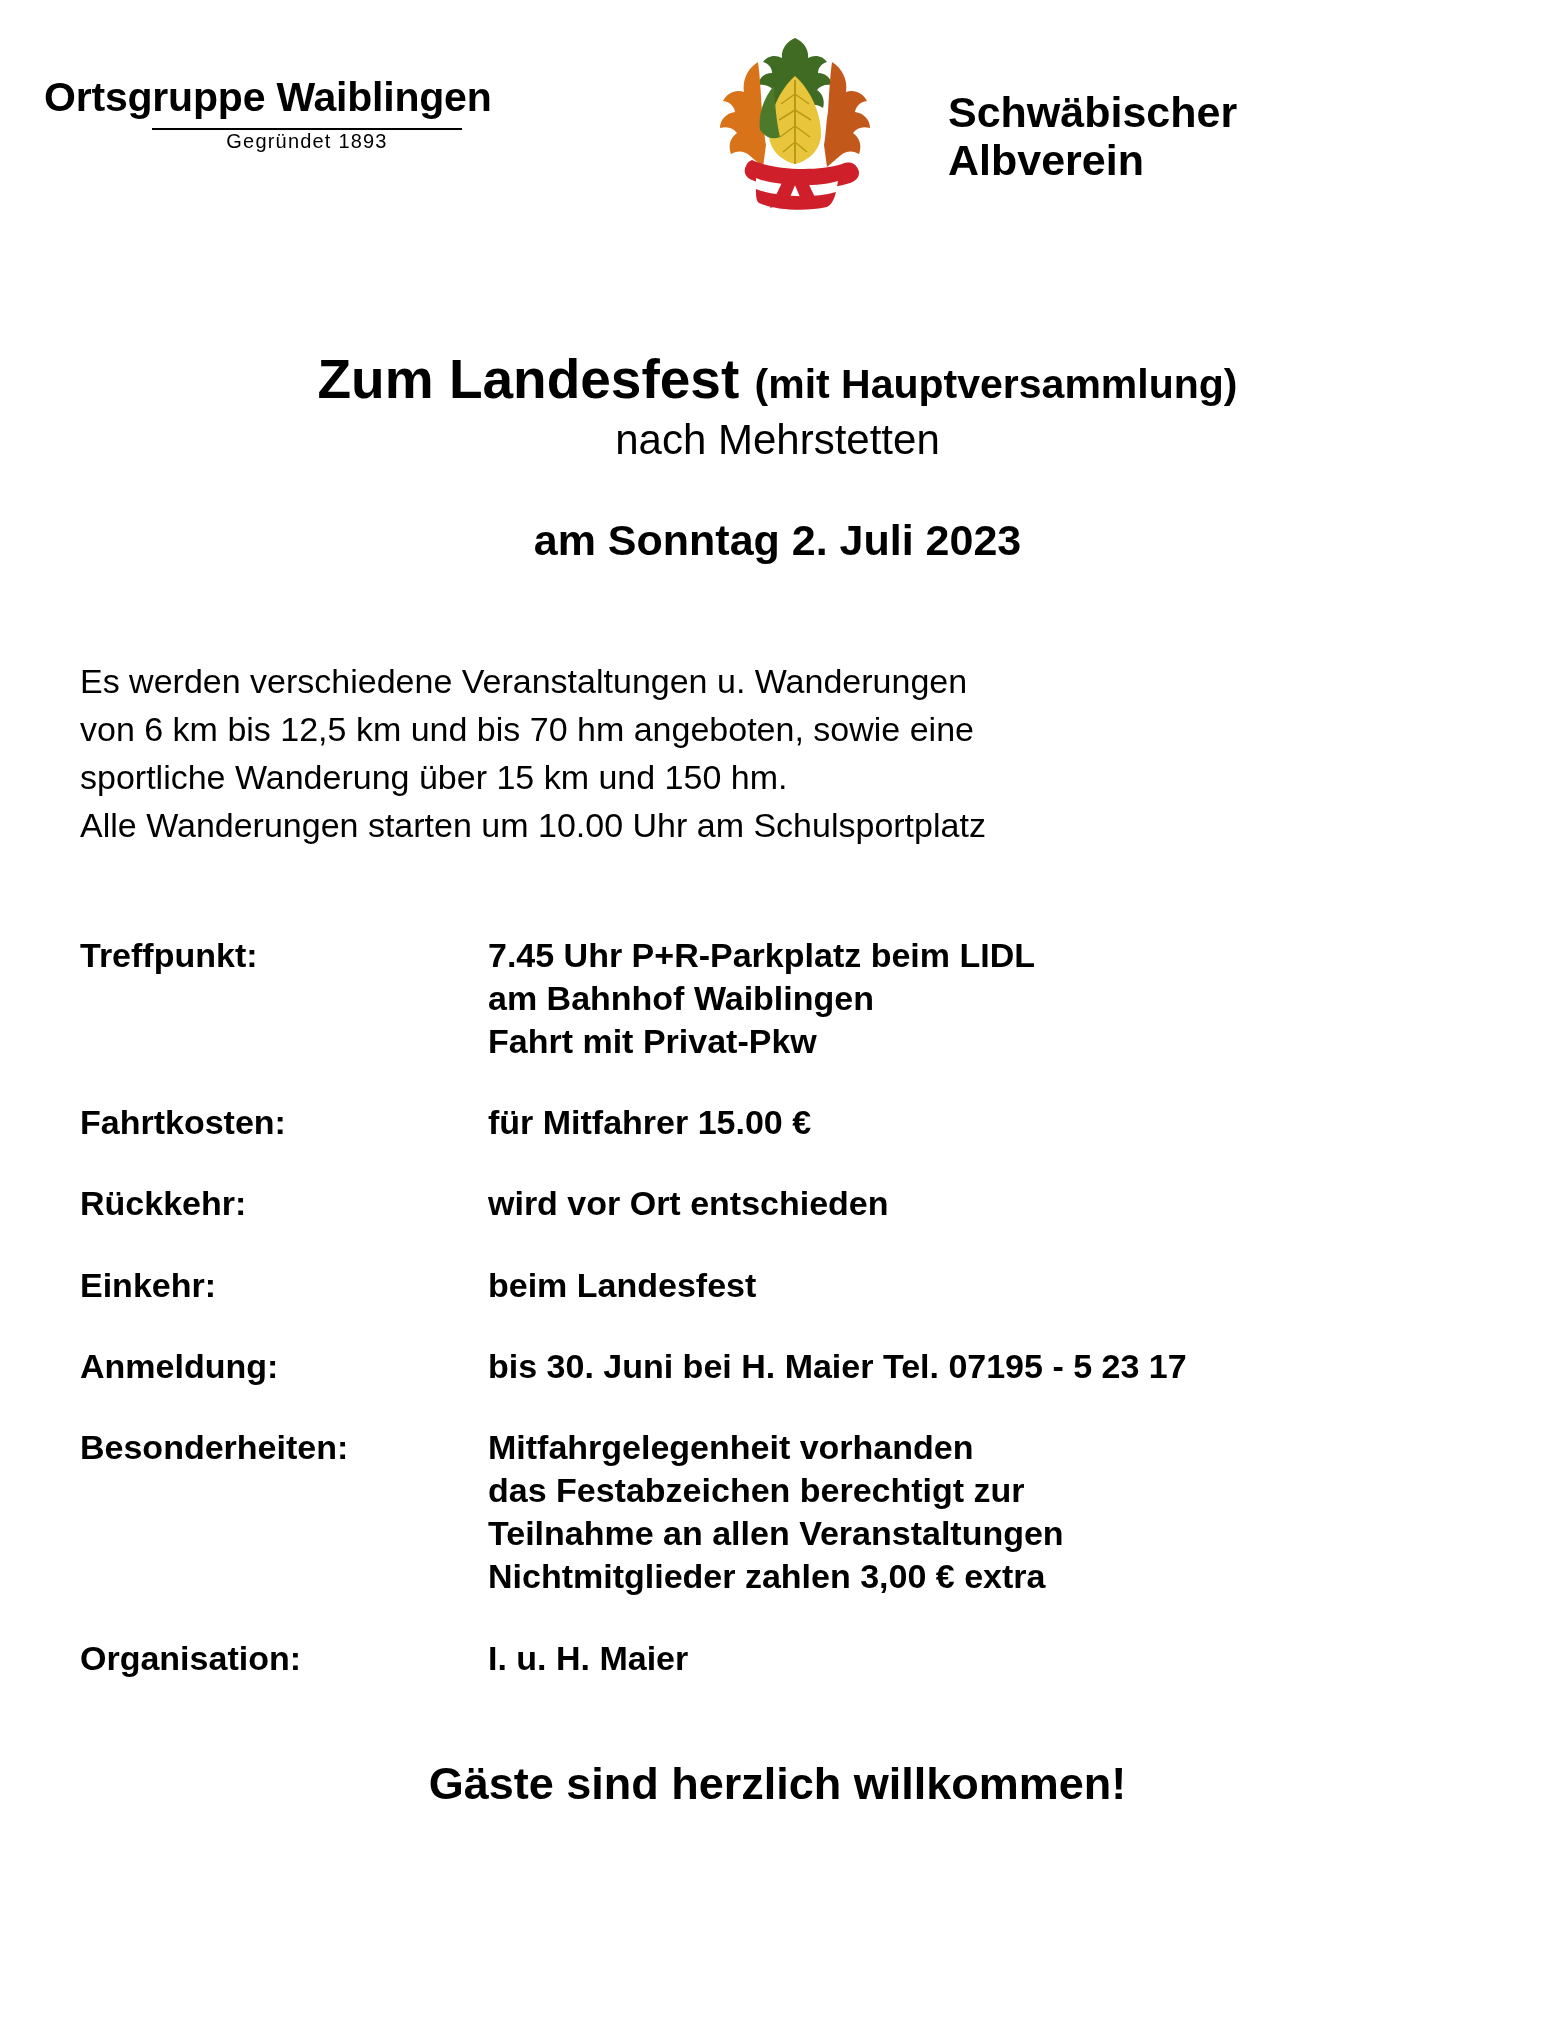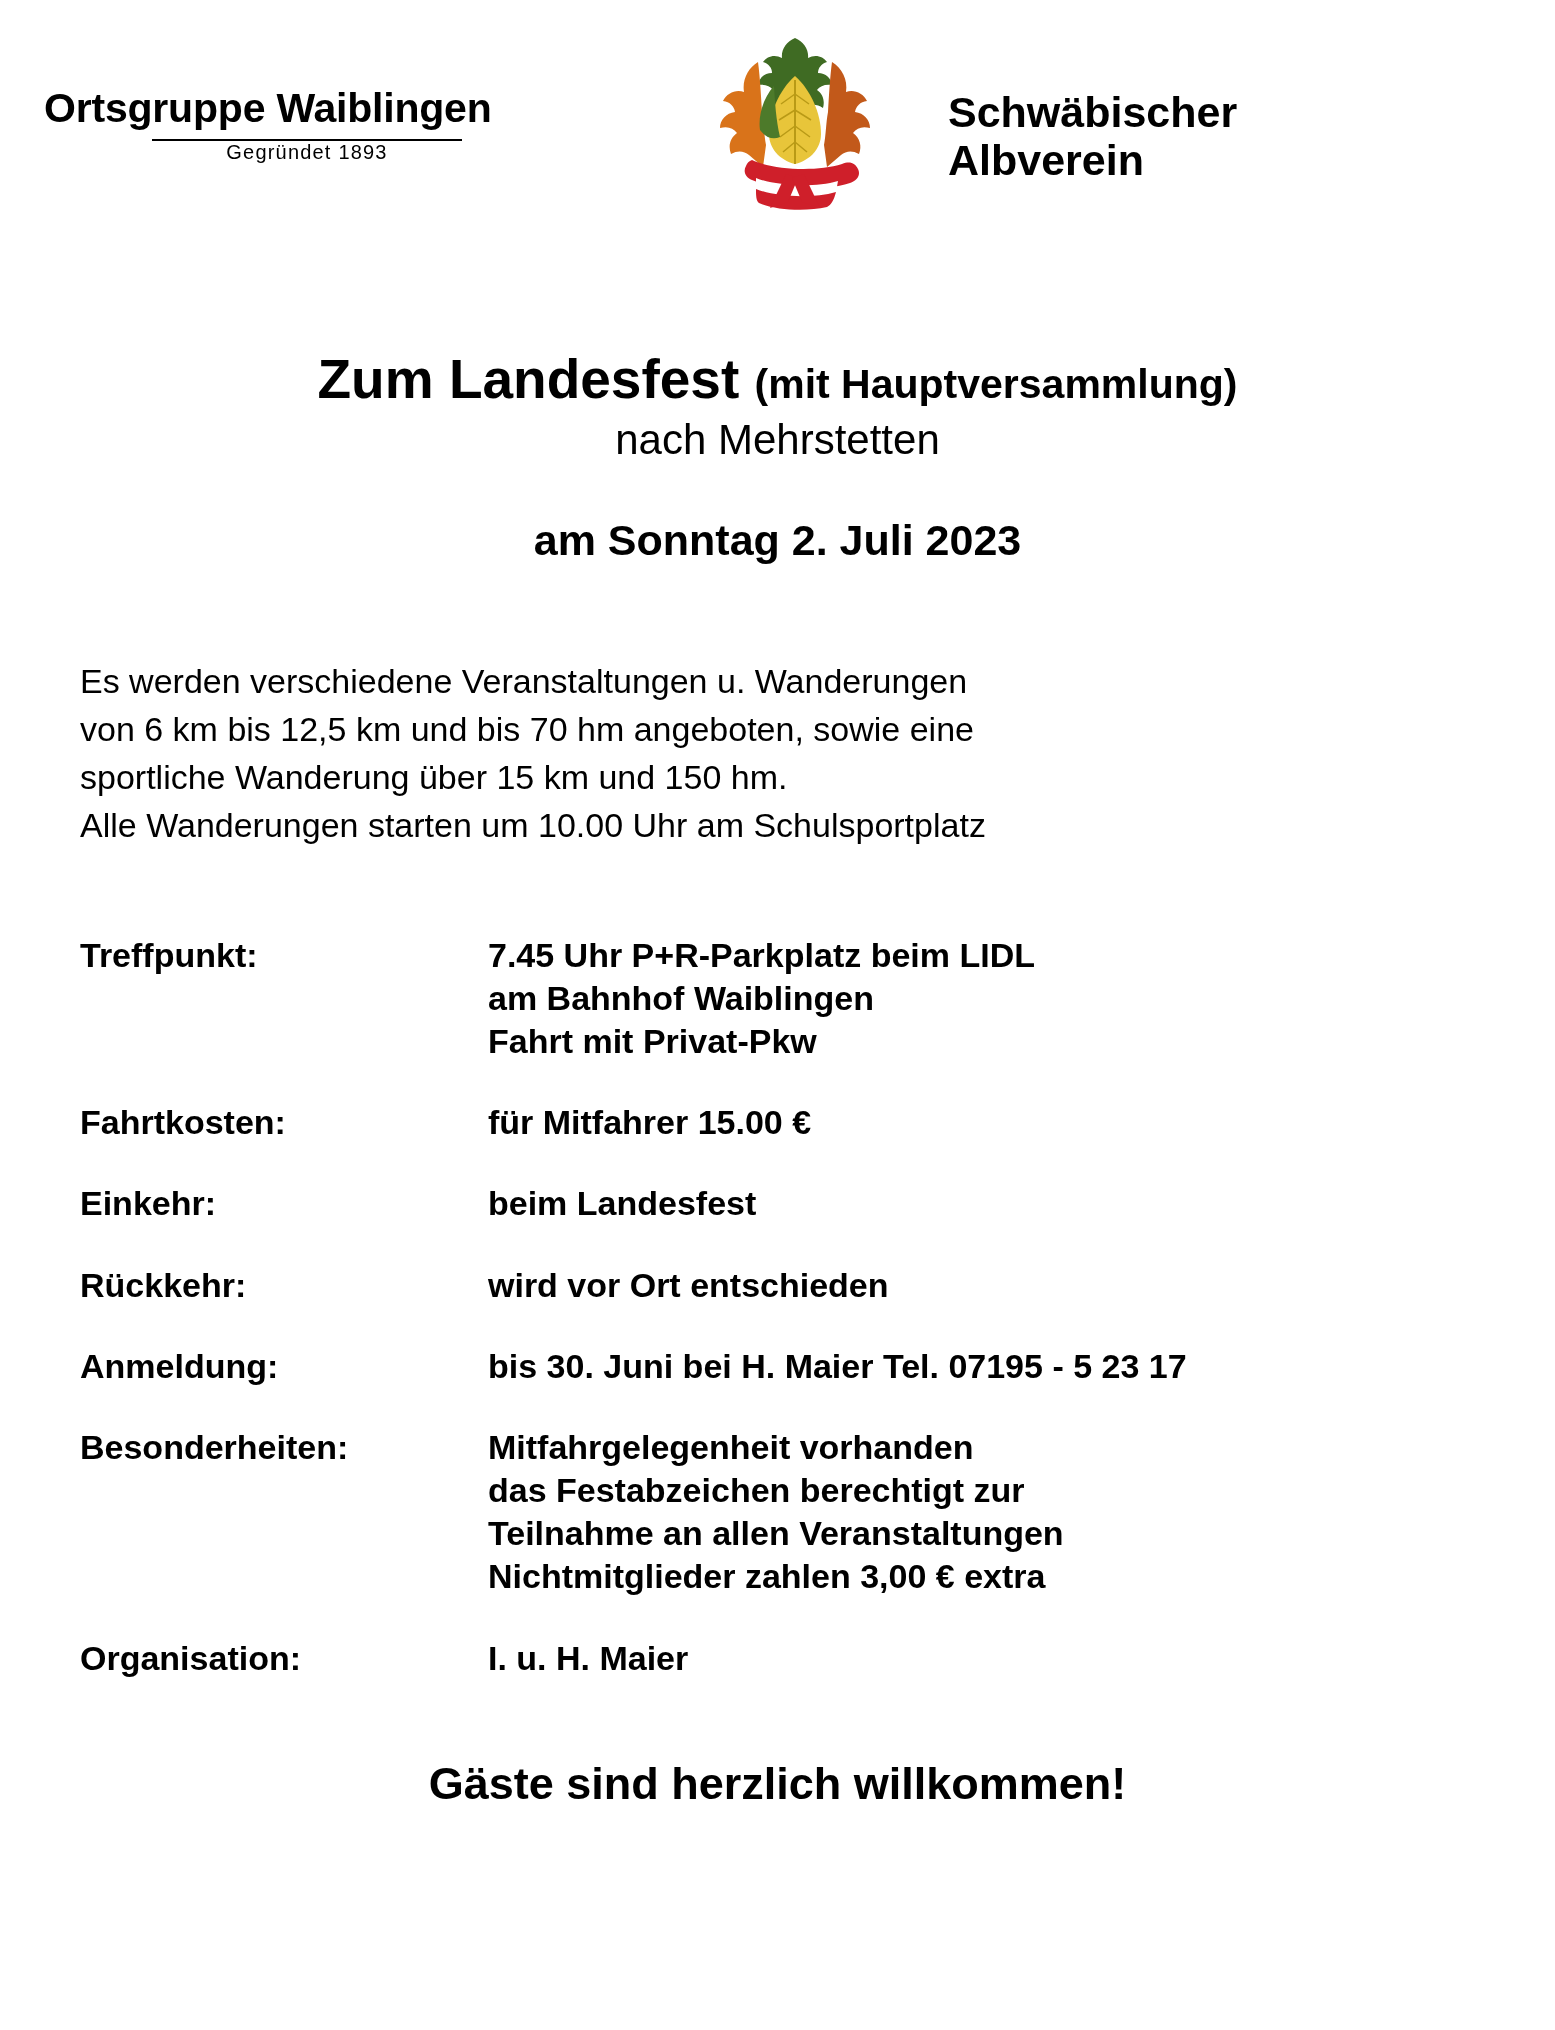--- a/index.html
+++ b/index.html
@@ -17,21 +17,21 @@
   }
 
   
   .header {
     position: relative;
     height: 230px;
   }
   .og-block {
     position: absolute;
     left: 44px;
-    top: 88px;
+    top: 77px;
     width: 560px;
   }
   .og-name {
     font-size: 41px;
     font-weight: bold;
     letter-spacing: -0.2px;
     line-height: 1;
     white-space: nowrap;
   }
   .og-sub {
@@ -203,29 +203,29 @@
         <span class="val-line">Fahrt mit Privat-Pkw</span>
       </td>
     </tr>
     <tr>
       <td class="label">Fahrtkosten:</td>
       <td>
         <span class="val-line">für Mitfahrer 15.00 €</span>
       </td>
     </tr>
     <tr>
+      <td class="label">Rückkehr:</td>
+      <td>
+        <span class="val-line">wird vor Ort entschieden</span>
+      </td>
+    </tr>
+    <tr>
       <td class="label">Einkehr:</td>
       <td>
         <span class="val-line">beim Landesfest</span>
-      </td>
-    </tr>
-    <tr>
-      <td class="label">Rückkehr:</td>
-      <td>
-        <span class="val-line">wird vor Ort entschieden</span>
       </td>
     </tr>
     <tr>
       <td class="label">Anmeldung:</td>
       <td>
         <span class="val-line">bis 30. Juni bei H. Maier Tel. 07195 - 5 23 17</span>
       </td>
     </tr>
     <tr>
       <td class="label">Besonderheiten:</td>

